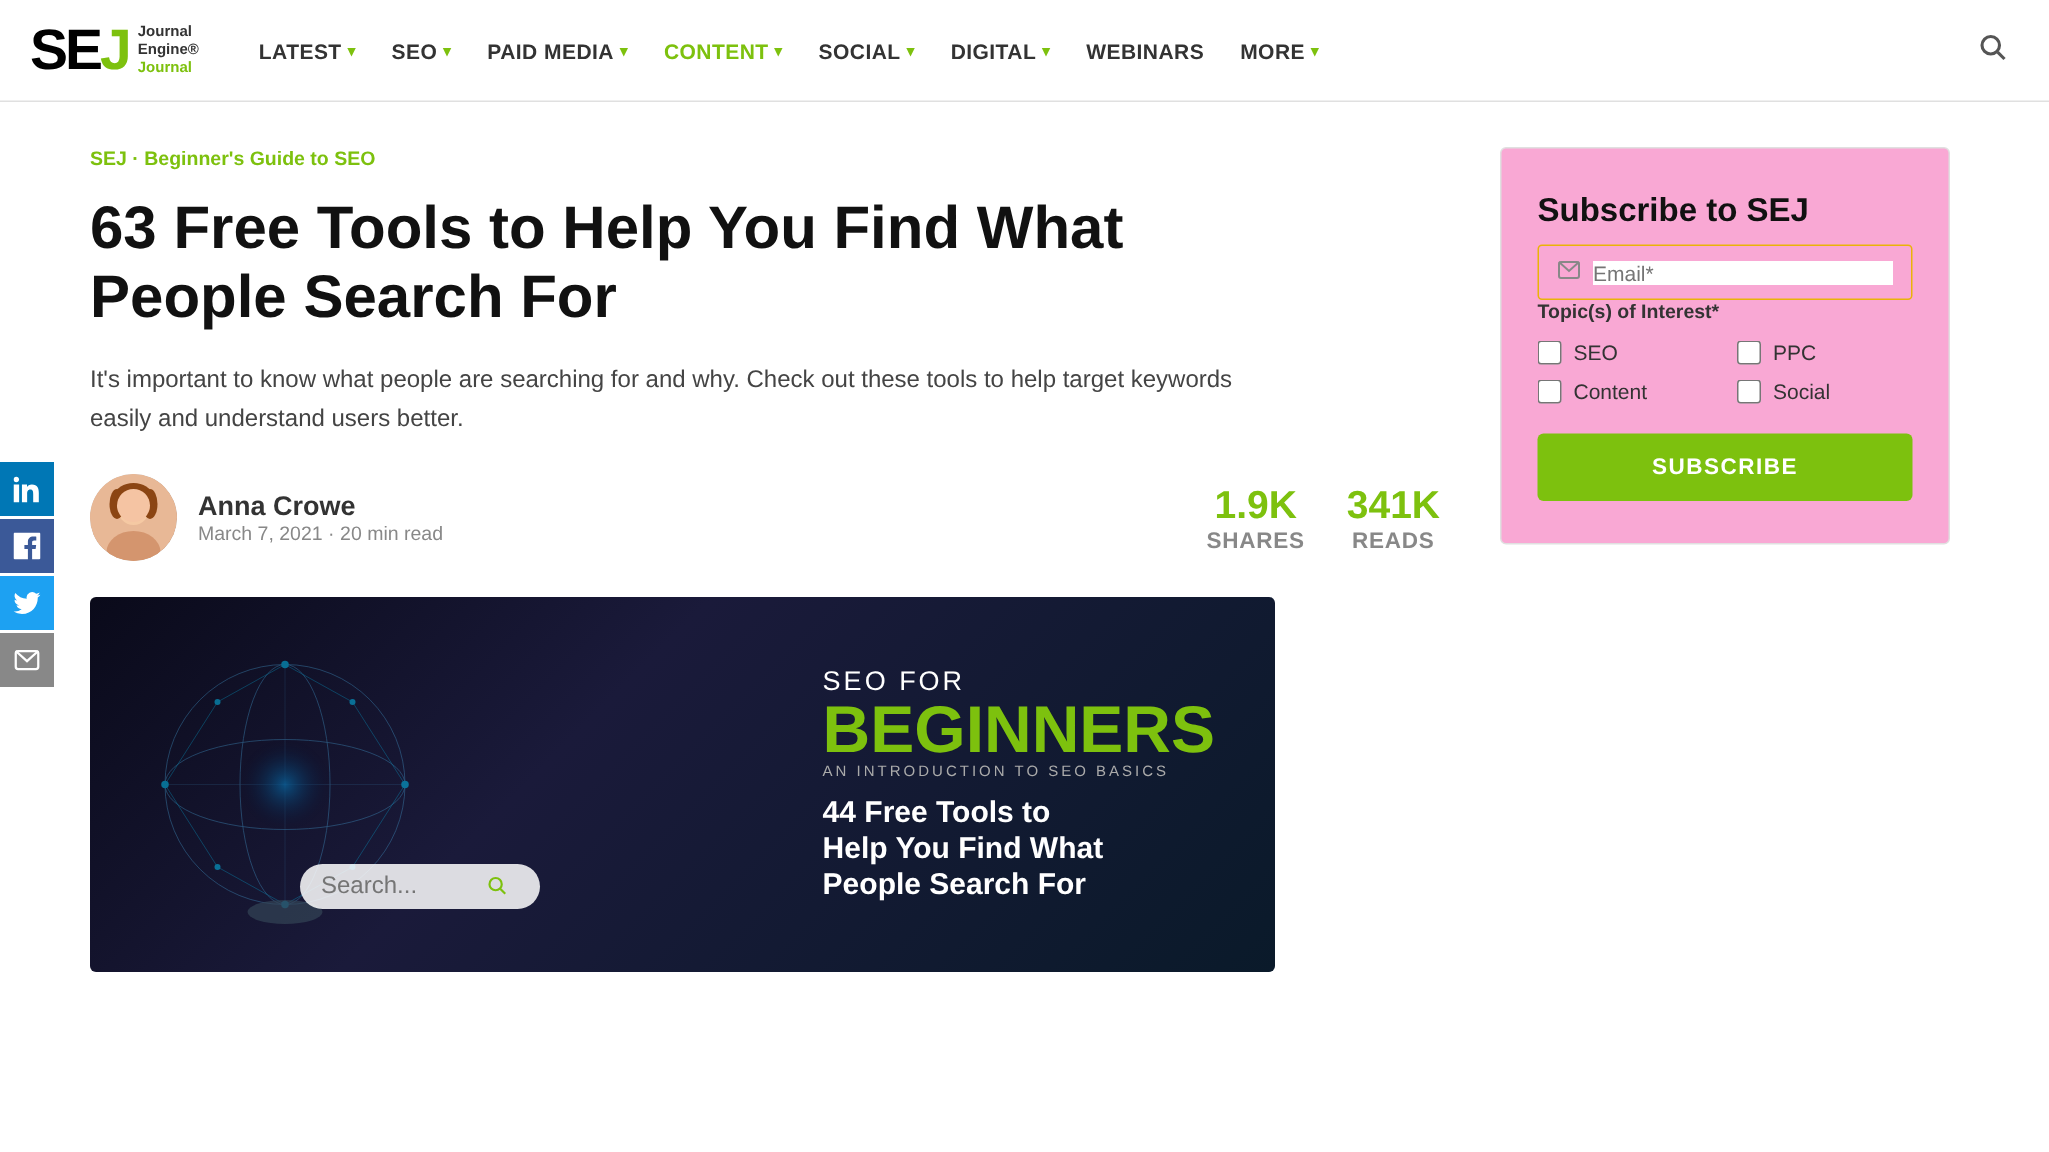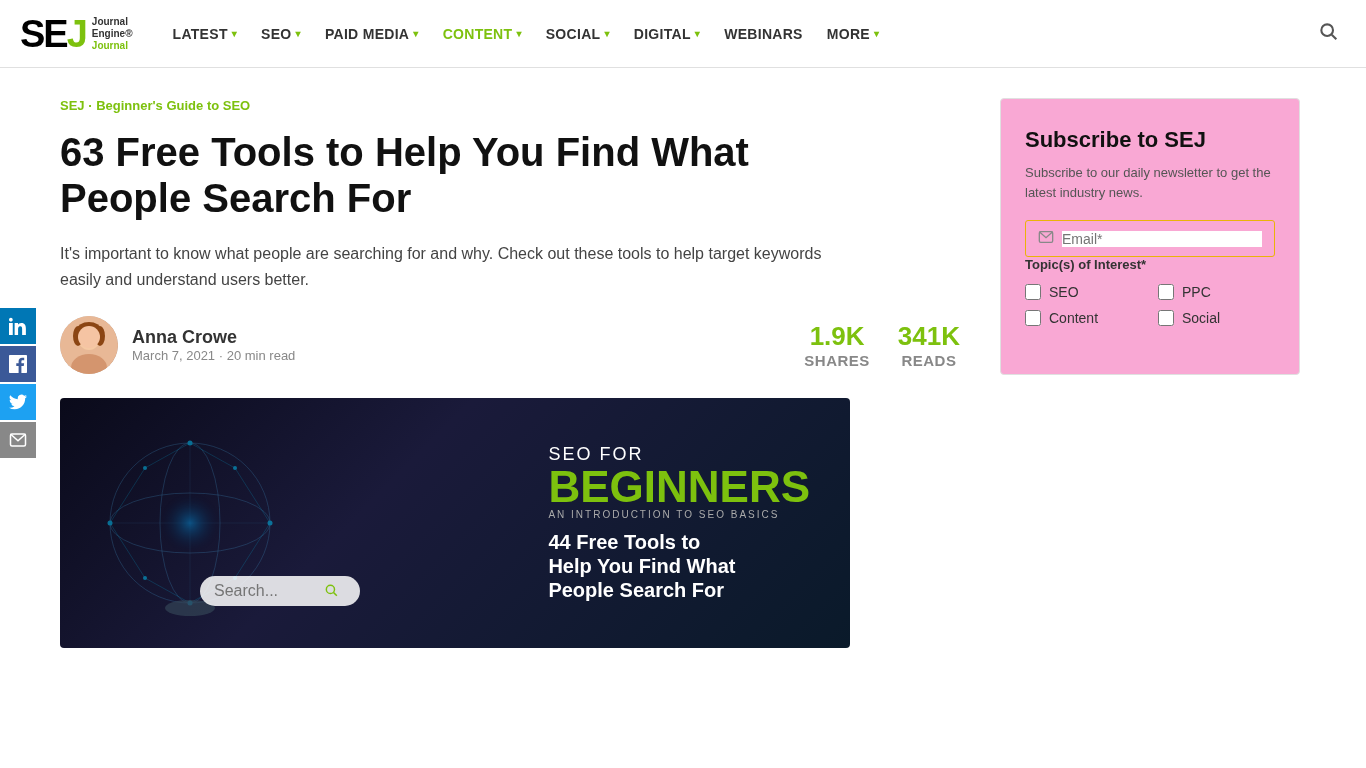--- a/index.html
+++ b/index.html
@@ -552,21 +552,20 @@
           <div>People Search For</div>
         </div>
       </div>
     </div>
 
   </main>
 
   <aside class="sidebar">
     <div class="subscribe-box">
       <h2 class="subscribe-title">Subscribe to SEJ</h2>
-      <p class="subscribe-desc">Subscribe to our daily newsletter to get the latest industry news.</p>
 
       <div class="email-field-wrapper">
         <span class="email-icon">
           <svg width="16" height="16" viewBox="0 0 24 24" fill="none" stroke="#888" stroke-width="2">
             <rect x="2" y="4" width="20" height="16" rx="2"></rect>
             <polyline points="2,4 12,13 22,4"></polyline>
           </svg>
         </span>
         <input type="email" placeholder="Email*" style="">
       </div>
@@ -584,15 +583,16 @@
         <label class="topic-item">
           <input type="checkbox" style="">
           <span>Content</span>
         </label>
         <label class="topic-item">
           <input type="checkbox" style="">
           <span>Social</span>
         </label>
       </div>
 
+      <button class="subscribe-btn">SUBSCRIBE</button>
     </div>
   </aside>
 </div>
 
 </body></html>

